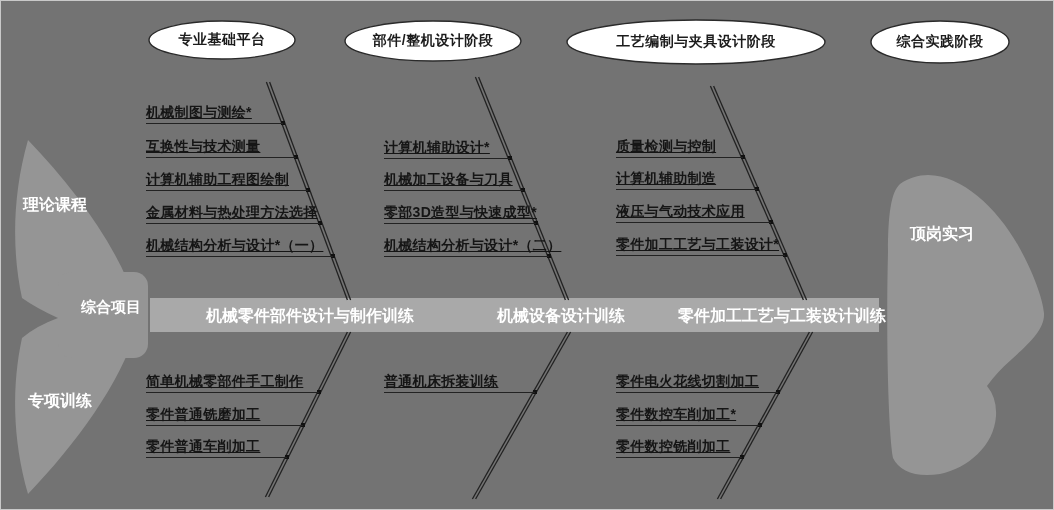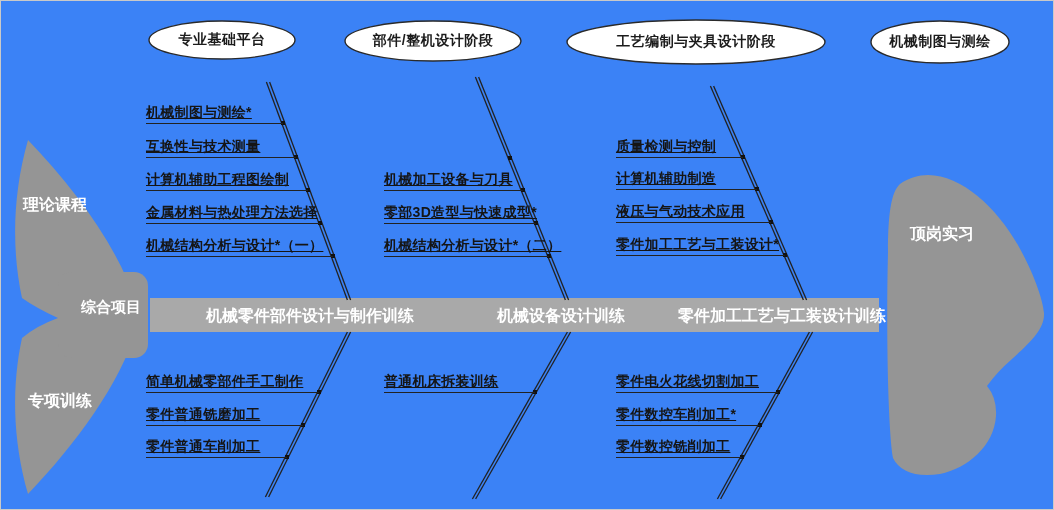--- a/index.html
+++ b/index.html
@@ -1,17 +1,17 @@
 <!DOCTYPE html>
 <html><head>
 <meta charset="utf-8">
 <style>
   html,body{margin:0;padding:0;background:#fff;}
   .canvas{
-    position:relative;width:1054px;height:510px;background:#3b82f6;
+    position:relative;width:1054px;height:510px;background:#737373;
     font-family:"Liberation Sans",sans-serif;overflow:hidden;
     outline:1px solid #c9c9c9;outline-offset:-1px;
   }
   .layer{position:absolute;left:0;top:0;}
   
   .stage-label{
     position:absolute;display:flex;align-items:center;justify-content:center;
     font-size:14px;font-weight:600;color:#1c1c1c;letter-spacing:.5px;white-space:nowrap;
   }
   
@@ -93,28 +93,29 @@
       <rect x="533" y="390" width="4" height="4"></rect>
       <rect x="776" y="390" width="4" height="4"></rect>
         <rect x="758" y="423" width="4" height="4"></rect>
       <rect x="740" y="455" width="4" height="4"></rect>
     </g>
   </svg>
 
   <div class="stage-label" style="left:149px;top:26px;width:146px;height:28px">专业基础平台</div>
   <div class="stage-label" style="left:345px;top:27px;width:176px;height:28px">部件/整机设计阶段</div>
   <div class="stage-label" style="left:567px;top:28px;width:258px;height:28px">工艺编制与夹具设计阶段</div>
-  <div class="stage-label" style="left:871px;top:28px;width:138px;height:28px">机械制图与测绘</div>
+  <div class="stage-label" style="left:871px;top:28px;width:138px;height:28px">综合实践阶段</div>
 
   <div class="course" style="left:146px;top:104px;width:137px">机械制图与测绘*</div>
   <div class="course" style="left:146px;top:138px;width:150px">互换性与技术测量</div>
   <div class="course" style="left:146px;top:171px;width:162px">计算机辅助工程图绘制</div>
   <div class="course" style="left:146px;top:204px;width:174px">金属材料与热处理方法选择</div>
   <div class="course" style="left:146px;top:237px;width:187px">机械结构分析与设计*（一）</div>
 
+  <div class="course" style="left:384px;top:139px;width:126px">计算机辅助设计*</div>
   <div class="course" style="left:384px;top:171px;width:139px">机械加工设备与刀具</div>
   <div class="course" style="left:384px;top:204px;width:152px">零部3D造型与快速成型*</div>
   <div class="course" style="left:384px;top:237px;width:165px">机械结构分析与设计*（二）</div>
 
   <div class="course" style="left:616px;top:138px;width:127px">质量检测与控制</div>
   <div class="course" style="left:616px;top:170px;width:141px">计算机辅助制造</div>
   <div class="course" style="left:616px;top:203px;width:155px">液压与气动技术应用</div>
   <div class="course" style="left:616px;top:236px;width:169px">零件加工工艺与工装设计*</div>
 
   <div class="course" style="left:146px;top:373px;width:173px">简单机械零部件手工制作</div>

